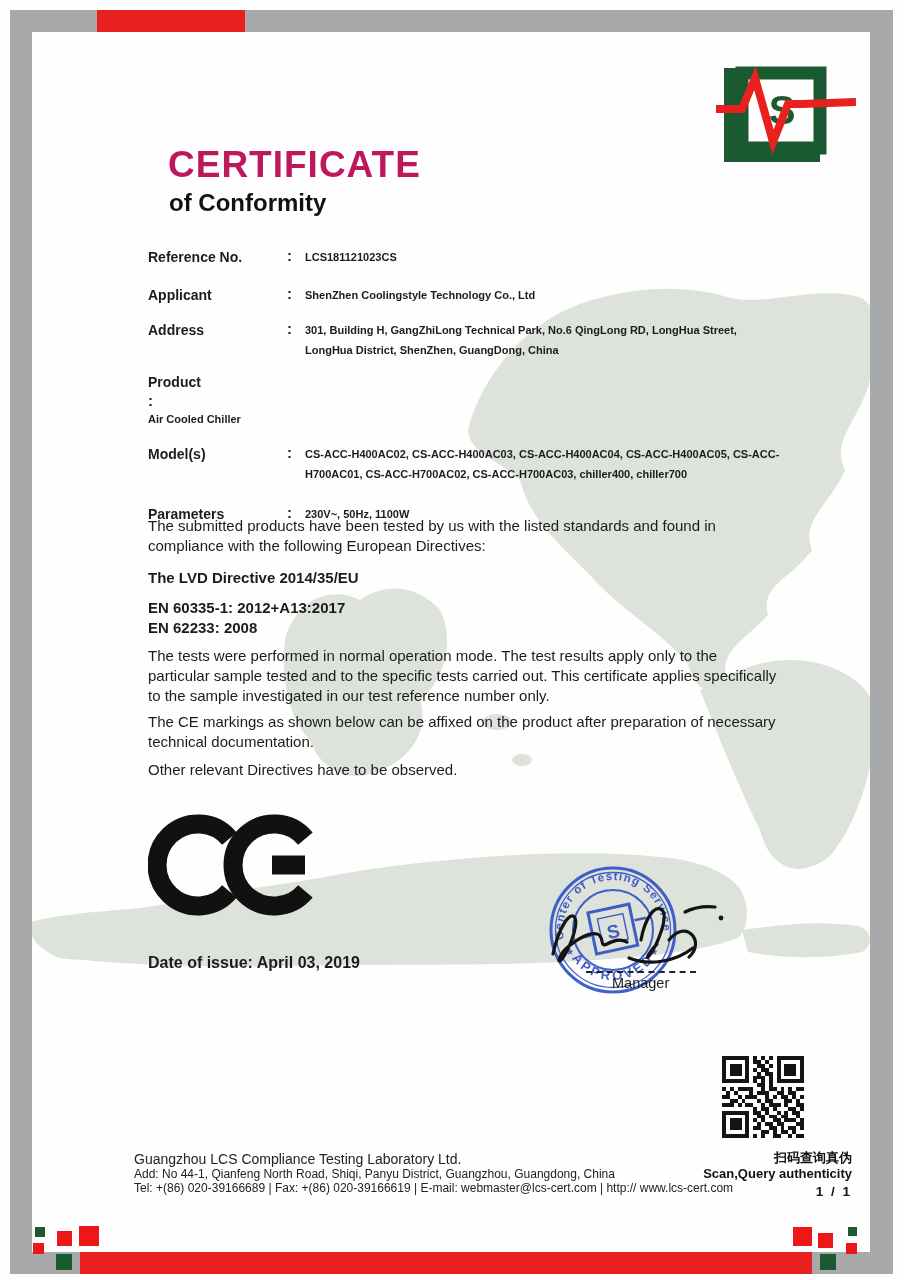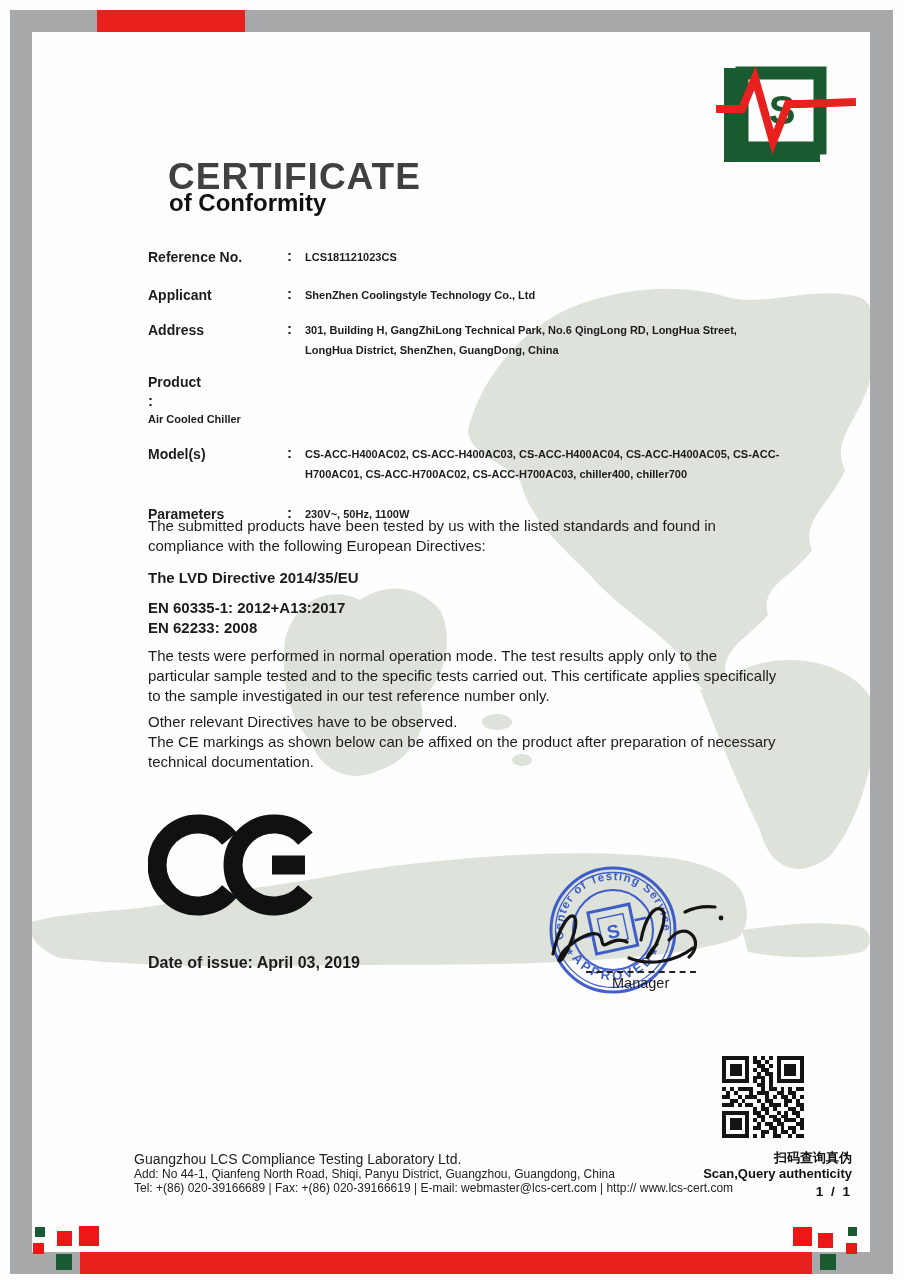--- a/index.html
+++ b/index.html
@@ -6,21 +6,21 @@
   .page{position:relative;width:904px;height:1280px;background:#fefefe;overflow:hidden;
         font-family:"Liberation Sans", sans-serif;color:#1c1c1c;}
   .abs{position:absolute;}
   
   .frame{position:absolute;background:#a7a9aa;}
   .redseg{position:absolute;background:#e8201e;}
   .sq{position:absolute;}
   .sq.red{background:#ee1717;}
   .sq.green{background:#1a5a30;}
   
-  .title{position:absolute;left:168px;top:156px;font-size:37px;font-weight:bold;letter-spacing:1px;color:#404040;}
+  .title{position:absolute;left:168px;top:144px;font-size:37px;font-weight:bold;letter-spacing:1px;color:#be185d;}
   .subtitle{position:absolute;left:169px;top:189px;font-size:24px;font-weight:bold;color:#111;}
   
   .fields{position:absolute;left:148px;top:247px;width:640px;}
   .frow{display:flex;align-items:flex-start;}
   .frow .lbl{width:139px;font-size:14px;font-weight:bold;flex:none;}
   .frow .colon{width:18px;font-size:15px;font-weight:bold;flex:none;}
   .frow .val{width:480px;font-size:11px;font-weight:bold;line-height:20px;}
   .lbl,.val{line-height:20px;}
   
   .paras{position:absolute;left:148px;top:516px;width:632px;font-size:15px;line-height:20px;}
@@ -121,22 +121,22 @@
       <span class="val">230V~, 50Hz, 1100W</span>
     </div>
   </div>
 
   <div class="paras">
     <p style="margin-bottom:12px;">The submitted products have been tested by us with the listed standards and found in compliance with the following European Directives:</p>
     <p class="b" style="margin-bottom:10px;">The LVD Directive 2014/35/EU</p>
     <p class="b">EN 60335-1: 2012+A13:2017</p>
     <p class="b" style="margin-bottom:8px;">EN 62233: 2008</p>
     <p style="margin-bottom:6px;">The tests were performed in normal operation mode. The test results apply only to the particular sample tested and to the specific tests carried out. This certificate applies specifically to the sample investigated in our test reference number only.</p>
+    <p style="margin-bottom:8px;">The CE markings as shown below can be affixed on the product after preparation of necessary technical documentation.</p>
     <p>Other relevant Directives have to be observed.</p>
-    <p style="margin-bottom:8px;">The CE markings as shown below can be affixed on the product after preparation of necessary technical documentation.</p>
   </div>
 
   <svg class="abs" style="left:148px;top:814px;" width="165" height="102" viewBox="0 0 165 102">
     <g fill="none" stroke="#111" stroke-width="19">
       <path d="M 81.4,24.6 A 41,41 0 1 0 81.4,77.4"></path>
       <path d="M 157.4,24.6 A 41,41 0 1 0 157.4,77.4"></path>
     </g>
     <rect x="124" y="41.5" width="33" height="19" fill="#111"></rect>
   </svg>
 

